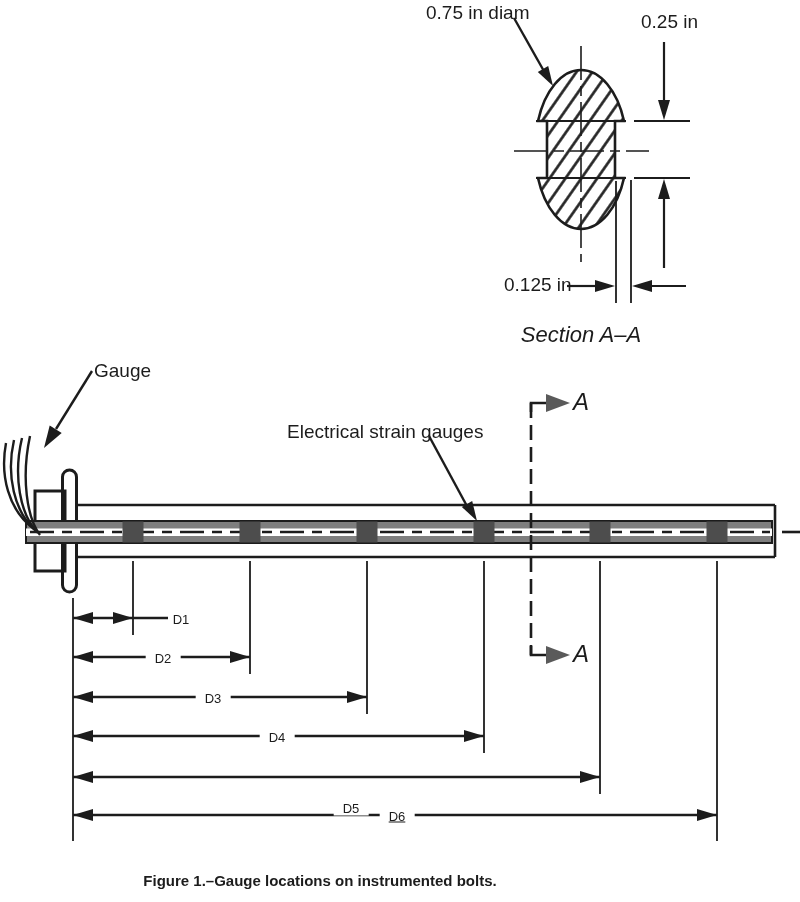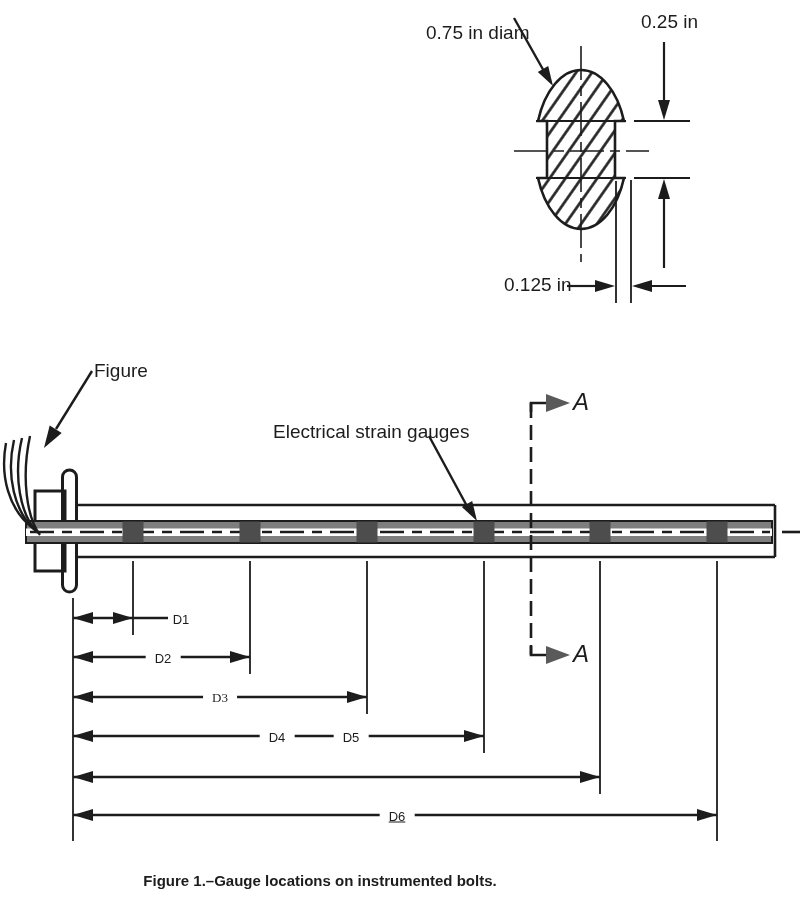--- a/index.html
+++ b/index.html
@@ -167,30 +167,31 @@
           <g>
             <line x1="717" y1="561" x2="717" y2="841" class="s" stroke-width="1.8"></line>
             <line x1="73" y1="815" x2="717" y2="815" class="s" stroke-width="2.6"></line>
             <polygon class="arrow" points="73,815 93,809 93,821"></polygon>
             <polygon class="arrow" points="717,815 697,809 697,821"></polygon>
           </g>
         </g>
     </g>
   </svg>
 
-  <div class="lbl t19" style="left:426px;top:2px;margin-top:20px;">0.75  in diam</div>
+  <div class="lbl t19" style="left:426px;top:2px;">0.75  in diam</div>
   <div class="lbl t19" style="left:641px;top:11px;">0.25  in</div>
   <div class="lbl t19" style="left:504px;top:274px;">0.125  in</div>
+  <div class="lbl sec-title" style="left:581px;top:322px;transform:translateX(-50%);">Section A–A</div>
   <div class="lbl a-marker" style="left:573px;top:388px;">A</div>
   <div class="lbl a-marker" style="left:573px;top:640px;">A</div>
-  <div class="lbl t19" style="left:94px;top:360px;">Figure</div>
-  <div class="lbl t19" style="left:273px;top:421px;">Electrical strain gauges</div>
+  <div class="lbl t19" style="left:94px;top:360px;">Gauge</div>
+  <div class="lbl t19" style="left:287px;top:421px;">Electrical strain gauges</div>
   <div id="dim-labels">
       <div class="dim-label" style="left: 181px; top: 618.5px;">D1</div>
       <div class="dim-label bg" style="left: 163px; top: 657.5px;">D2</div>
-      <div class="dim-label bg" style="left: 220px; top: 697.5px; font-family: Liberation Serif, serif;">D3</div>
+      <div class="dim-label bg" style="left: 213px; top: 697.5px;">D3</div>
       <div class="dim-label bg" style="left: 277px; top: 736.5px;">D4</div>
-      <div class="dim-label bg" style="left: 351px; top: 737px;">D5</div>
+      <div class="dim-label bg" style="left: 351px; top: 808px;">D5</div>
       <div class="dim-label bg" style="left: 397px; top: 815.5px; text-decoration: underline;">D6</div>
     </div>
   <div class="caption" style="top:872px;">Figure 1.–Gauge locations on instrumented bolts.</div>
 
 </div>
 
 </body></html>

